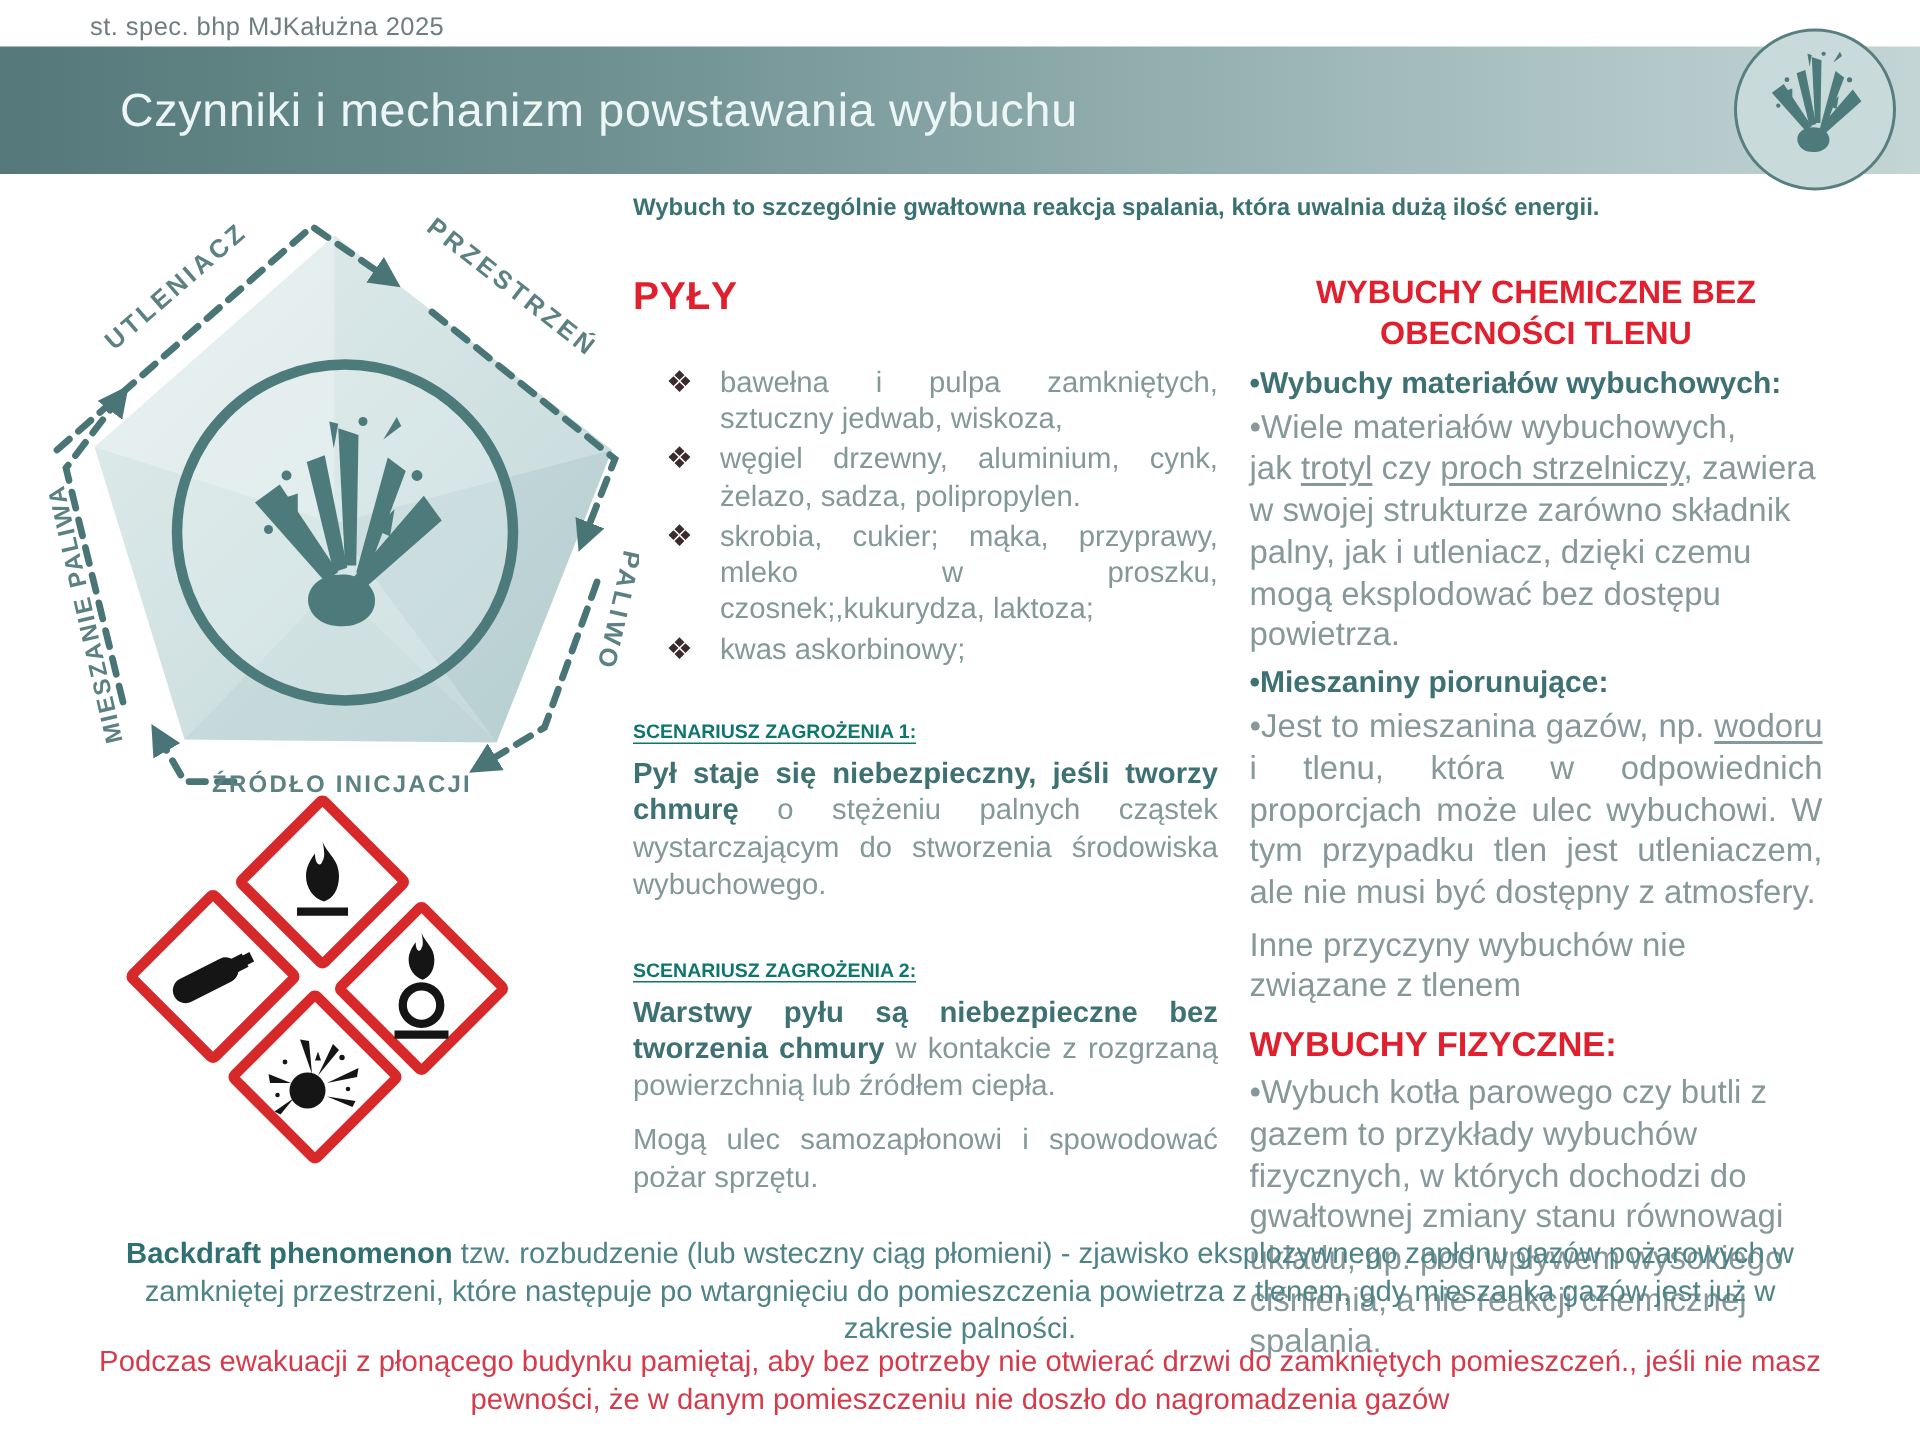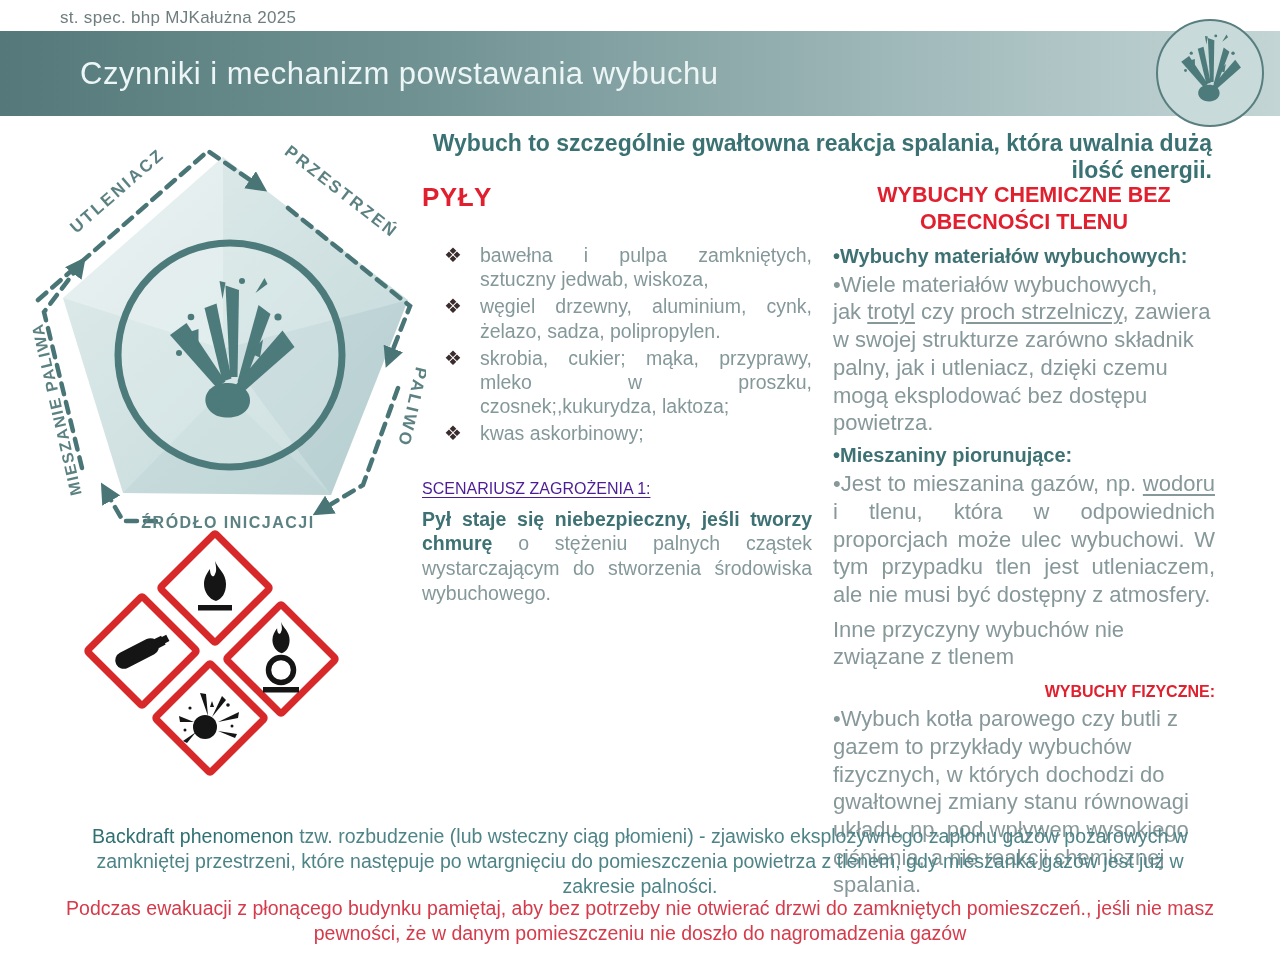--- a/index.html
+++ b/index.html
@@ -8,55 +8,55 @@
 
   .credit{position:absolute;left:60px;top:8px;font-size:17px;color:#6e7d7e;letter-spacing:.3px;}
 
   .banner{position:absolute;left:0;top:31px;width:1280px;height:85px;
           background:linear-gradient(90deg,#55797a 0%,#6f9192 32%,#a9c0c1 78%,#c3d5d5 100%);
           display:flex;align-items:center;}
   .banner h1{margin:0 0 0 80px;font-size:31px;font-weight:400;color:#edf6f6;letter-spacing:.5px;}
 
   .logo{position:absolute;left:1153px;top:16px;width:114px;height:114px;}
 
-  .subtitle{position:absolute;left:422px;top:130px;width:790px;text-align:right;
-            font-size:23px;font-weight:700;color:#3a7173;}
+  .subtitle{position:absolute;left:422px;top:130px;width:790px;text-align:left;
+            font-size:16px;font-weight:700;color:#3a7173;}
 
   .pentagon-wrap{position:absolute;left:20px;top:138px;width:406px;height:404px;}
   .ghs-wrap{position:absolute;left:75px;top:518px;width:285px;height:278px;}
 
   .mid-col{position:absolute;left:422px;top:182px;width:390px;}
   .pyly-h{margin:0;font-size:26px;font-weight:800;color:#e0202e;letter-spacing:.5px;}
   .lead{margin:4px 0 0;font-size:21px;font-weight:700;color:#3e7173;text-align:justify;line-height:1.25;}
   .dust-list{list-style:none;margin:30px 0 0;padding:0 0 0 22px;}
   .dust-list li{display:flex;gap:18px;margin-bottom:3px;}
   .dust-marker{color:#3a2b2d;font-size:20px;line-height:1.22;}
   .dust-text{flex:1;font-size:19.5px;color:#84989a;line-height:1.24;text-align:justify;}
   .scn{margin-top:34px;}
   .scn2{margin-top:36px;}
-  .scn-title{margin:0 0 9px;font-size:16px;font-weight:400;color:#4c1d95;
+  .scn-title{margin:0 0 9px;font-size:13px;font-weight:700;color:#0f766e;
              text-decoration:underline;text-underline-offset:3px;}
   .scn-p{margin:0;font-size:19.5px;line-height:1.27;color:#84989a;text-align:justify;}
   .scn-p b{color:#3e7173;font-weight:800;}
   .scn-extra{margin-top:11px;}
 
   .right-col{position:absolute;left:833px;top:182px;width:382px;}
   .chem-h{margin:0;font-size:21.5px;font-weight:800;color:#e0202e;text-align:center;line-height:1.25;}
   .sub-h{margin:9px 0 3px;font-size:20px;font-weight:800;color:#3e7173;}
   .sub-h.ul{text-underline-offset:3px;margin-top:7px;}
   .rp{margin:0;font-size:22px;line-height:1.26;color:#87989a;}
   .rp .block{display:block;}
   .rp.justify{text-align:justify;}
   .rp u, .scn-p u{text-decoration:underline;text-underline-offset:3px;}
   .p3{margin-top:7px;}
-  .phys-h{margin:12px 0 4px;font-size:16px;font-weight:800;color:#e0202e;text-align:right;}
+  .phys-h{margin:12px 0 4px;font-size:23px;font-weight:800;color:#e0202e;text-align:left;}
 
   .backdraft{position:absolute;left:70px;top:804px;width:1140px;text-align:center;
              font-size:19.5px;line-height:1.3;color:#4e8487;}
-  .backdraft b{color:#2f7173;font-weight:400;}
+  .backdraft b{color:#2f7173;font-weight:700;}
   .warning{position:absolute;left:57px;top:876px;width:1166px;text-align:center;
            font-size:19.5px;line-height:1.32;color:#d53b4b;}
 
   svg text{font-family:"Liberation Sans",sans-serif;}
   .pent-label{fill:#5c8182;font-size:17px;font-weight:600;letter-spacing:2.5px;}
   .pent-label.small{font-size:16px;letter-spacing:1.5px;}
 </style>
 </head>
 <body>
 
@@ -198,20 +198,25 @@
         <span class="dust-marker">❖</span>
         <span class="dust-text">kwas askorbinowy;</span>
       </li>
     </ul>
 
     <div class="scn">
       <h3 class="scn-title">SCENARIUSZ ZAGROŻENIA 1:</h3>
       <p class="scn-p"><b>Pył staje się niebezpieczny, jeśli tworzy chmurę</b><span> o stężeniu palnych cząstek wystarczającym do stworzenia środowiska wybuchowego.</span></p>
     </div>
 
+    <div class="scn scn2">
+      <h3 class="scn-title">SCENARIUSZ ZAGROŻENIA 2:</h3>
+      <p class="scn-p"><b>Warstwy pyłu są niebezpieczne bez tworzenia chmury</b><span> w kontakcie z rozgrzaną powierzchnią lub źródłem ciepła.</span></p>
+      <p class="scn-p scn-extra">Mogą ulec samozapłonowi i spowodować pożar sprzętu.</p>
+    </div>
   </div>
 
   <div class="right-col">
     <h2 class="chem-h">WYBUCHY CHEMICZNE BEZ OBECNOŚCI TLENU</h2>
     <h3 class="sub-h">•Wybuchy materiałów wybuchowych:</h3>
     <p class="rp"><span class="block">•Wiele materiałów wybuchowych,</span><span>jak </span><u>trotyl</u><span> czy </span><u>proch strzelniczy</u><span>, zawiera w swojej strukturze zarówno składnik palny, jak i utleniacz, dzięki czemu mogą eksplodować bez dostępu powietrza.</span></p>
     <h3 class="sub-h ul">•Mieszaniny piorunujące:</h3>
     <p class="rp justify"><span>•Jest to mieszanina gazów, np. </span><u>wodoru</u><span> i tlenu, która w odpowiednich proporcjach może ulec wybuchowi. W tym przypadku tlen jest utleniaczem, ale nie musi być dostępny z atmosfery.</span></p>
     <p class="rp p3">Inne przyczyny wybuchów nie związane z tlenem</p>
 

